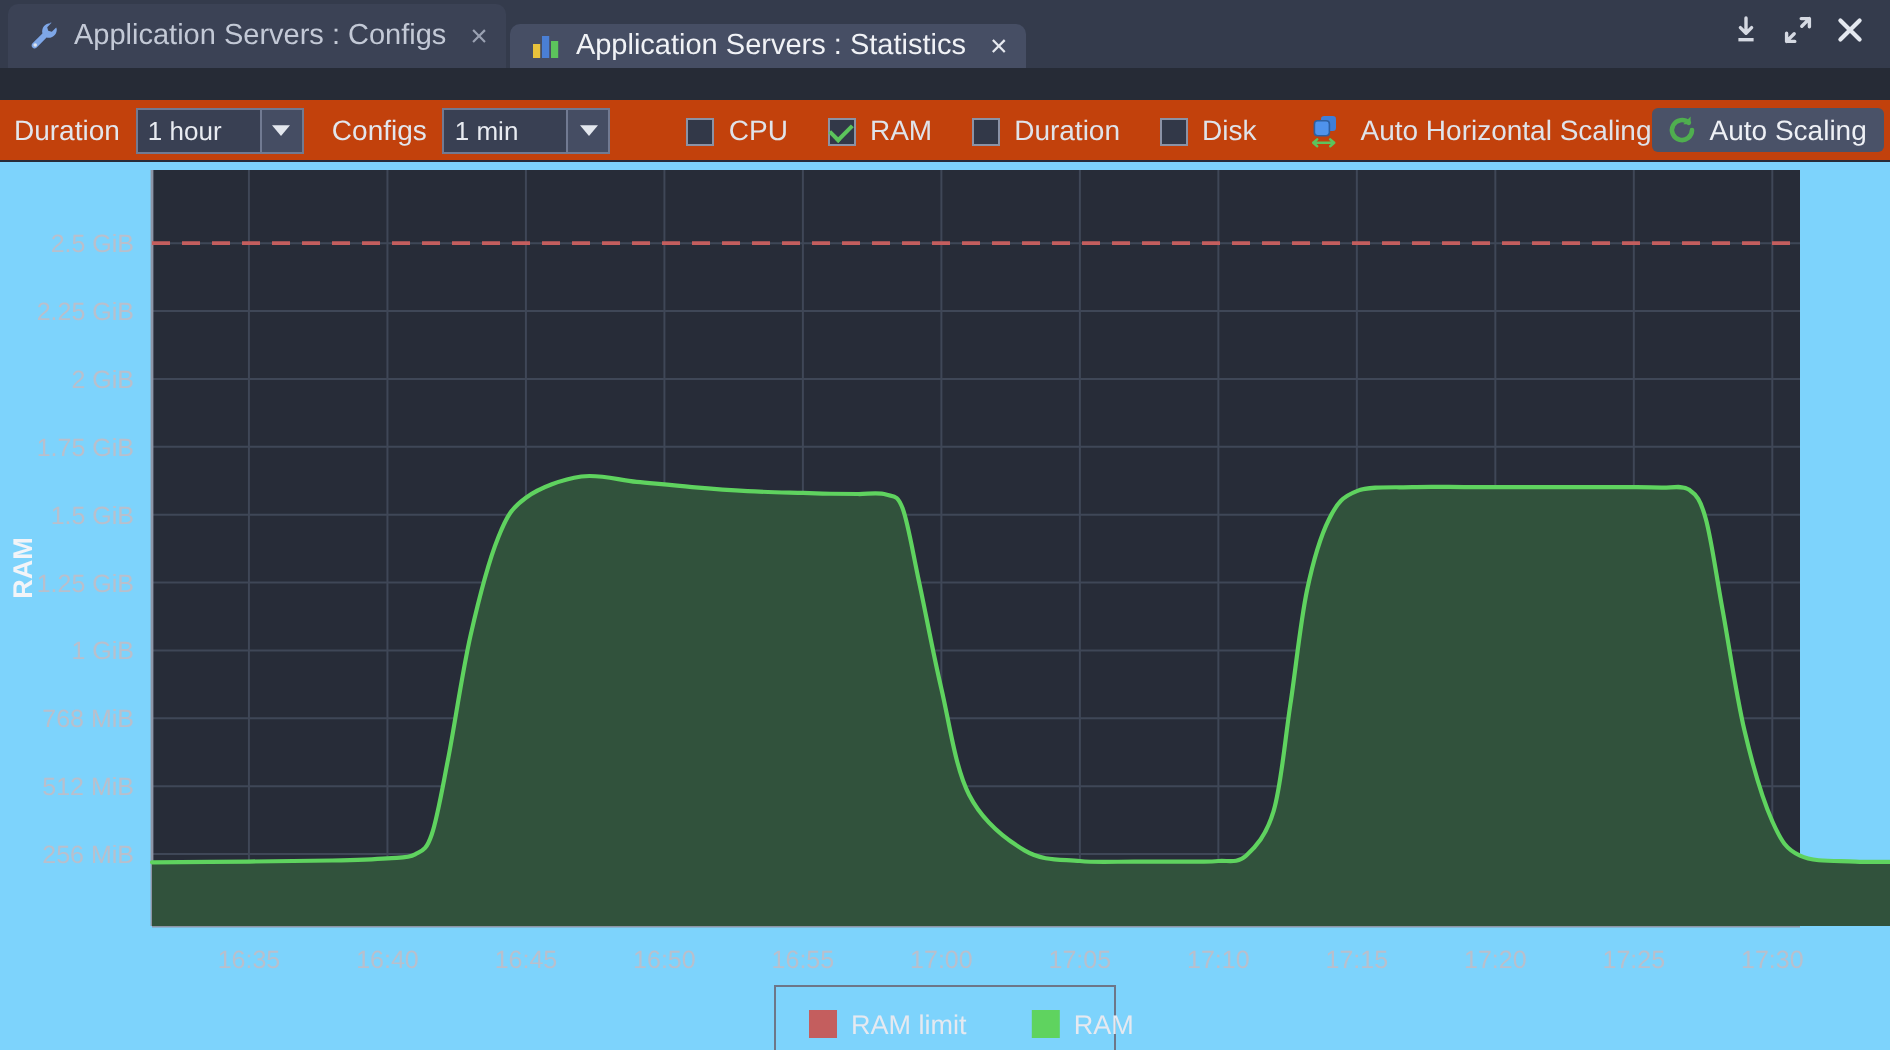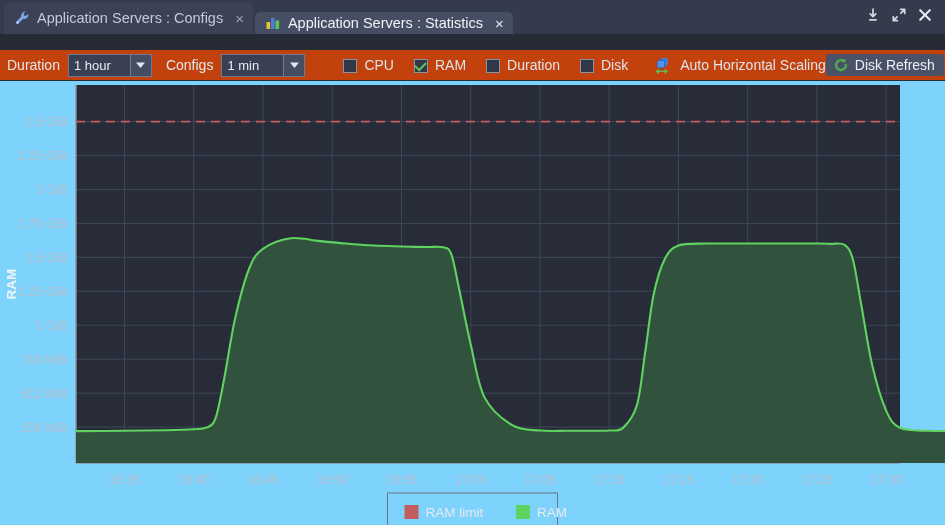--- a/index.html
+++ b/index.html
@@ -303,21 +303,21 @@
       <span>Auto Horizontal Scaling</span>
     </div>
 
     <div class="btn-auto-refresh">
       <span style="display:flex;align-items:center;">
         <svg width="16" height="16" viewBox="0 0 16 16">
           <path d="M13 8a5 5 0 1 1-1.6-3.65" stroke="#4fae4f" stroke-width="2.3" fill="none" stroke-linecap="round"></path>
           <path d="M12.3 1.3v3.8H8.6z" fill="#4fae4f"></path>
         </svg>
       </span>
-      <span>Disk Refresh</span>
+      <span>Auto Scaling</span>
     </div>
   </div>
 
   <div class="chartwrap">
     <svg class="chart" id="chart-svg" width="945" height="460" viewBox="0 0 945 460">
         <rect x="76" y="4" width="824" height="378" fill="#272c38"></rect>
         <line x1="76" y1="40.58426966292137" x2="900" y2="40.58426966292137" stroke="#3f4757" stroke-width="1"></line>
         <text x="67" y="45.08426966292137" text-anchor="end" class="axis-text">2.5 GiB</text>
         <line x1="76" y1="74.52584269662918" x2="900" y2="74.52584269662918" stroke="#3f4757" stroke-width="1"></line>
         <text x="67" y="79.02584269662918" text-anchor="end" class="axis-text">2.25 GiB</text>

